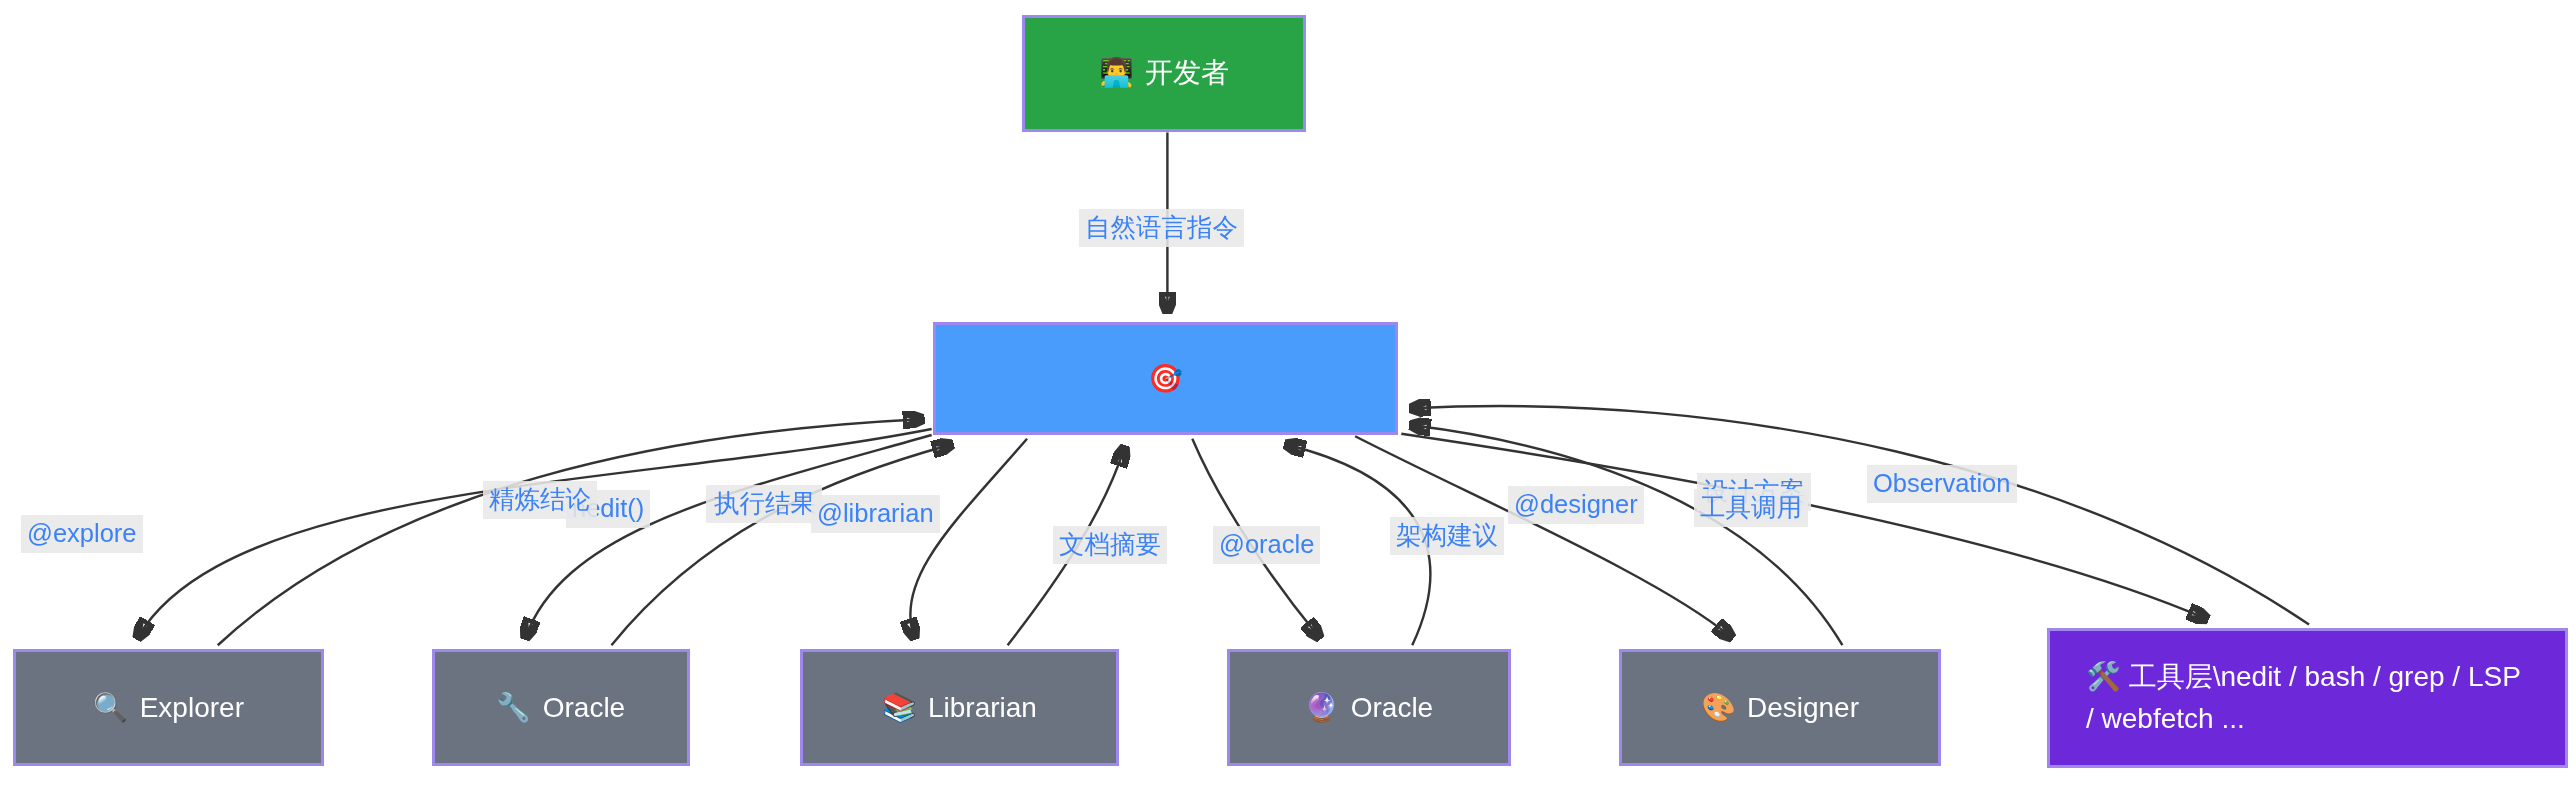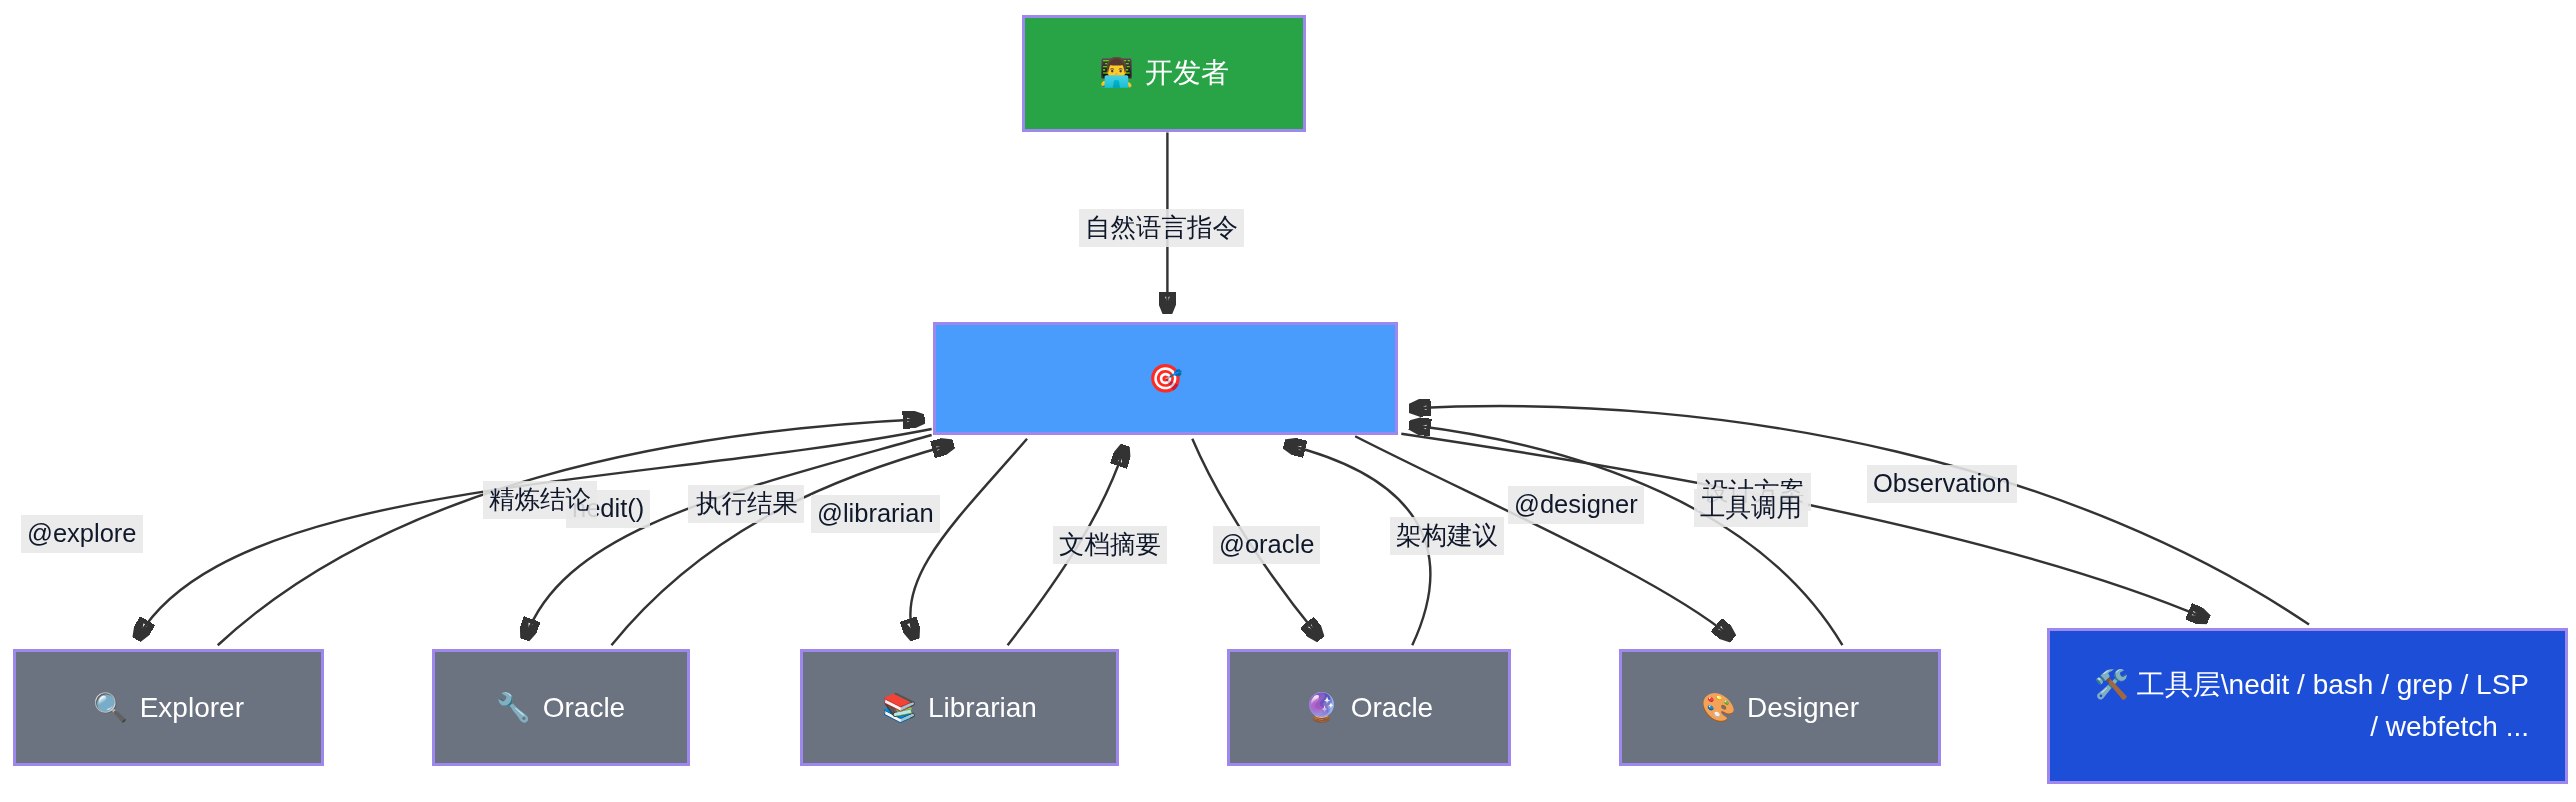--- a/index.html
+++ b/index.html
@@ -17,34 +17,34 @@
   .node .icon{font-size:28px;line-height:1;}
   .n-developer{left:1022px;top:14.6px;width:284px;height:117px;background:#28a447;}
   .n-orchestrator{left:933px;top:322px;width:465px;height:113px;background:#4a9cfc;}
   .n-agent{background:#6b7280;top:649px;height:117px;}
   .n-explorer{left:13.4px;width:311px;}
   .n-fixer{left:432px;width:258px;}
   .n-librarian{left:800px;width:319px;}
   .n-oracle{left:1227px;width:284px;}
   .n-designer{left:1619px;width:322px;}
   .n-tools{
-    left:2047px;top:628px;width:521px;height:156px;background:#1d4ed8;
-    text-align:right;padding:0 36px;line-height:1.5;
+    left:2047px;top:628px;width:521px;height:140px;background:#6d28d9;
+    text-align:left;padding:0 36px;line-height:1.5;
   }
   .n-tools .wrap{display:inline;}
 
   .elabel{
-    position:absolute;font-size:25.5px;color:#0f172a;background:rgba(232,232,232,0.88);
+    position:absolute;font-size:25.5px;color:#3b82f6;background:rgba(232,232,232,0.88);
     padding:3px 6px;white-space:nowrap;z-index:2;line-height:1.25;text-align:right;
   }
   .l-nl{left:1079px;top:209px;}
   .l-explore{left:21px;top:515px;}
   .l-task{left:566px;top:490px;z-index:1;}
   .l-jinglian{left:483px;top:481px;z-index:2;}
-  .l-zhixing{left:688px;top:485px;z-index:1;padding-left:8px;}
+  .l-zhixing{left:706px;top:485px;z-index:1;padding-left:8px;}
   .l-librarian{left:811px;top:495px;z-index:2;}
   .l-wendang{left:1053px;top:526px;}
   .l-oracle{left:1197px;top:526px;margin-left:16px;}
   .l-jiagou{left:1390px;top:493px;z-index:1;margin-top:24px;}
   .l-designer{left:1508px;top:486px;z-index:2;}
   .l-sheji{left:1697px;top:473px;z-index:1;}
   .l-gongju{left:1694px;top:465px;z-index:2;margin-top:24px;}
   .l-observation{left:1867px;top:465px;z-index:3;}
 </style>
 </head>

